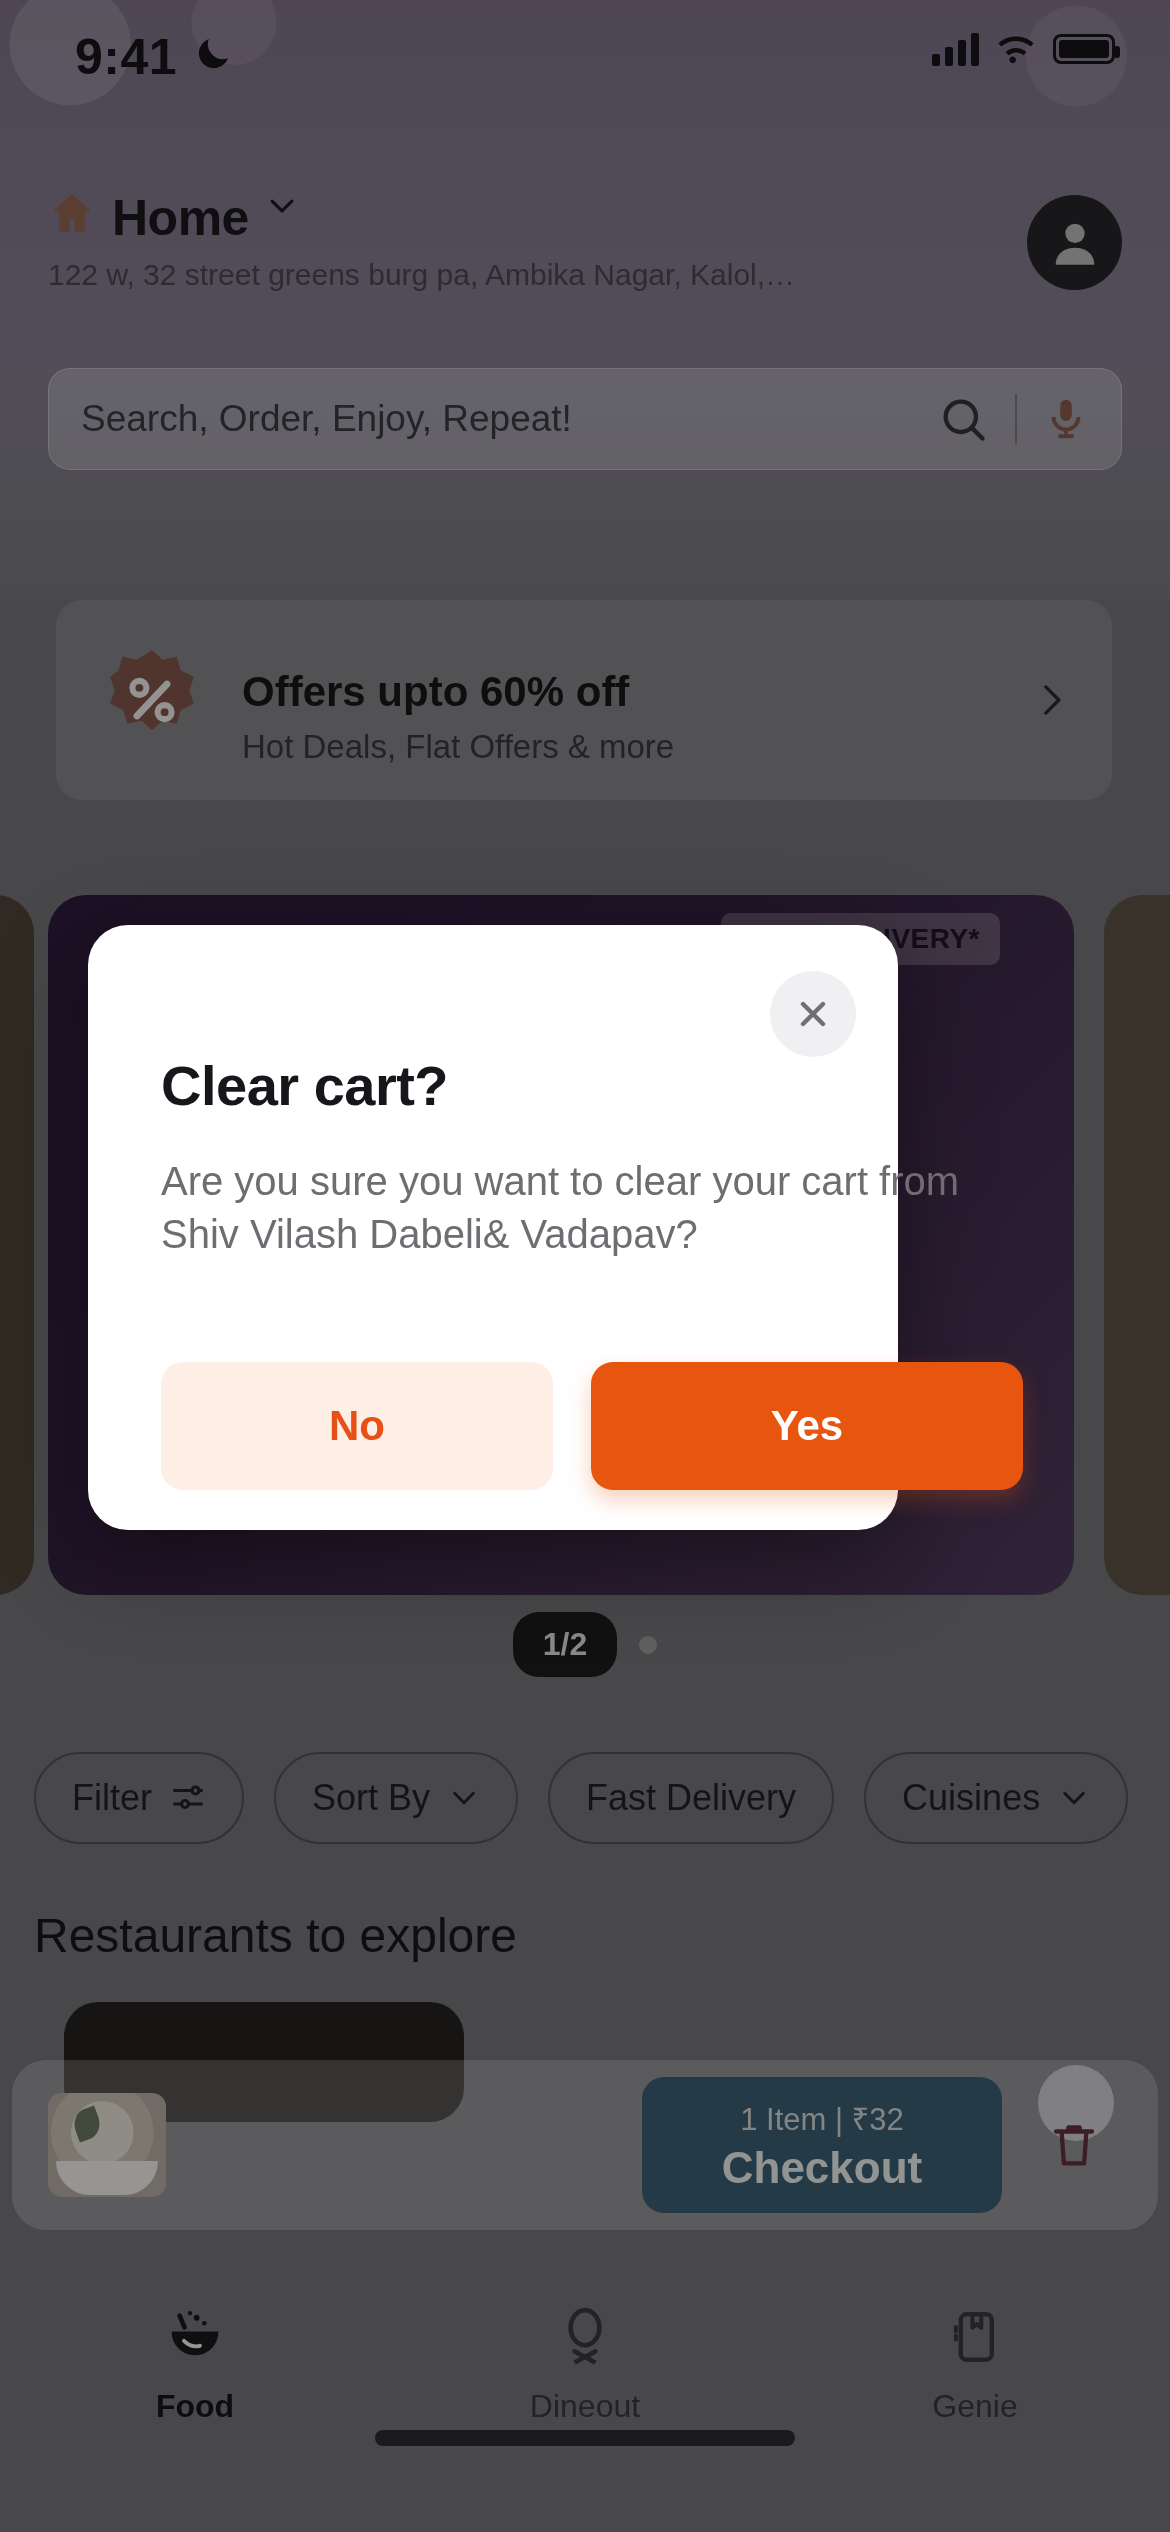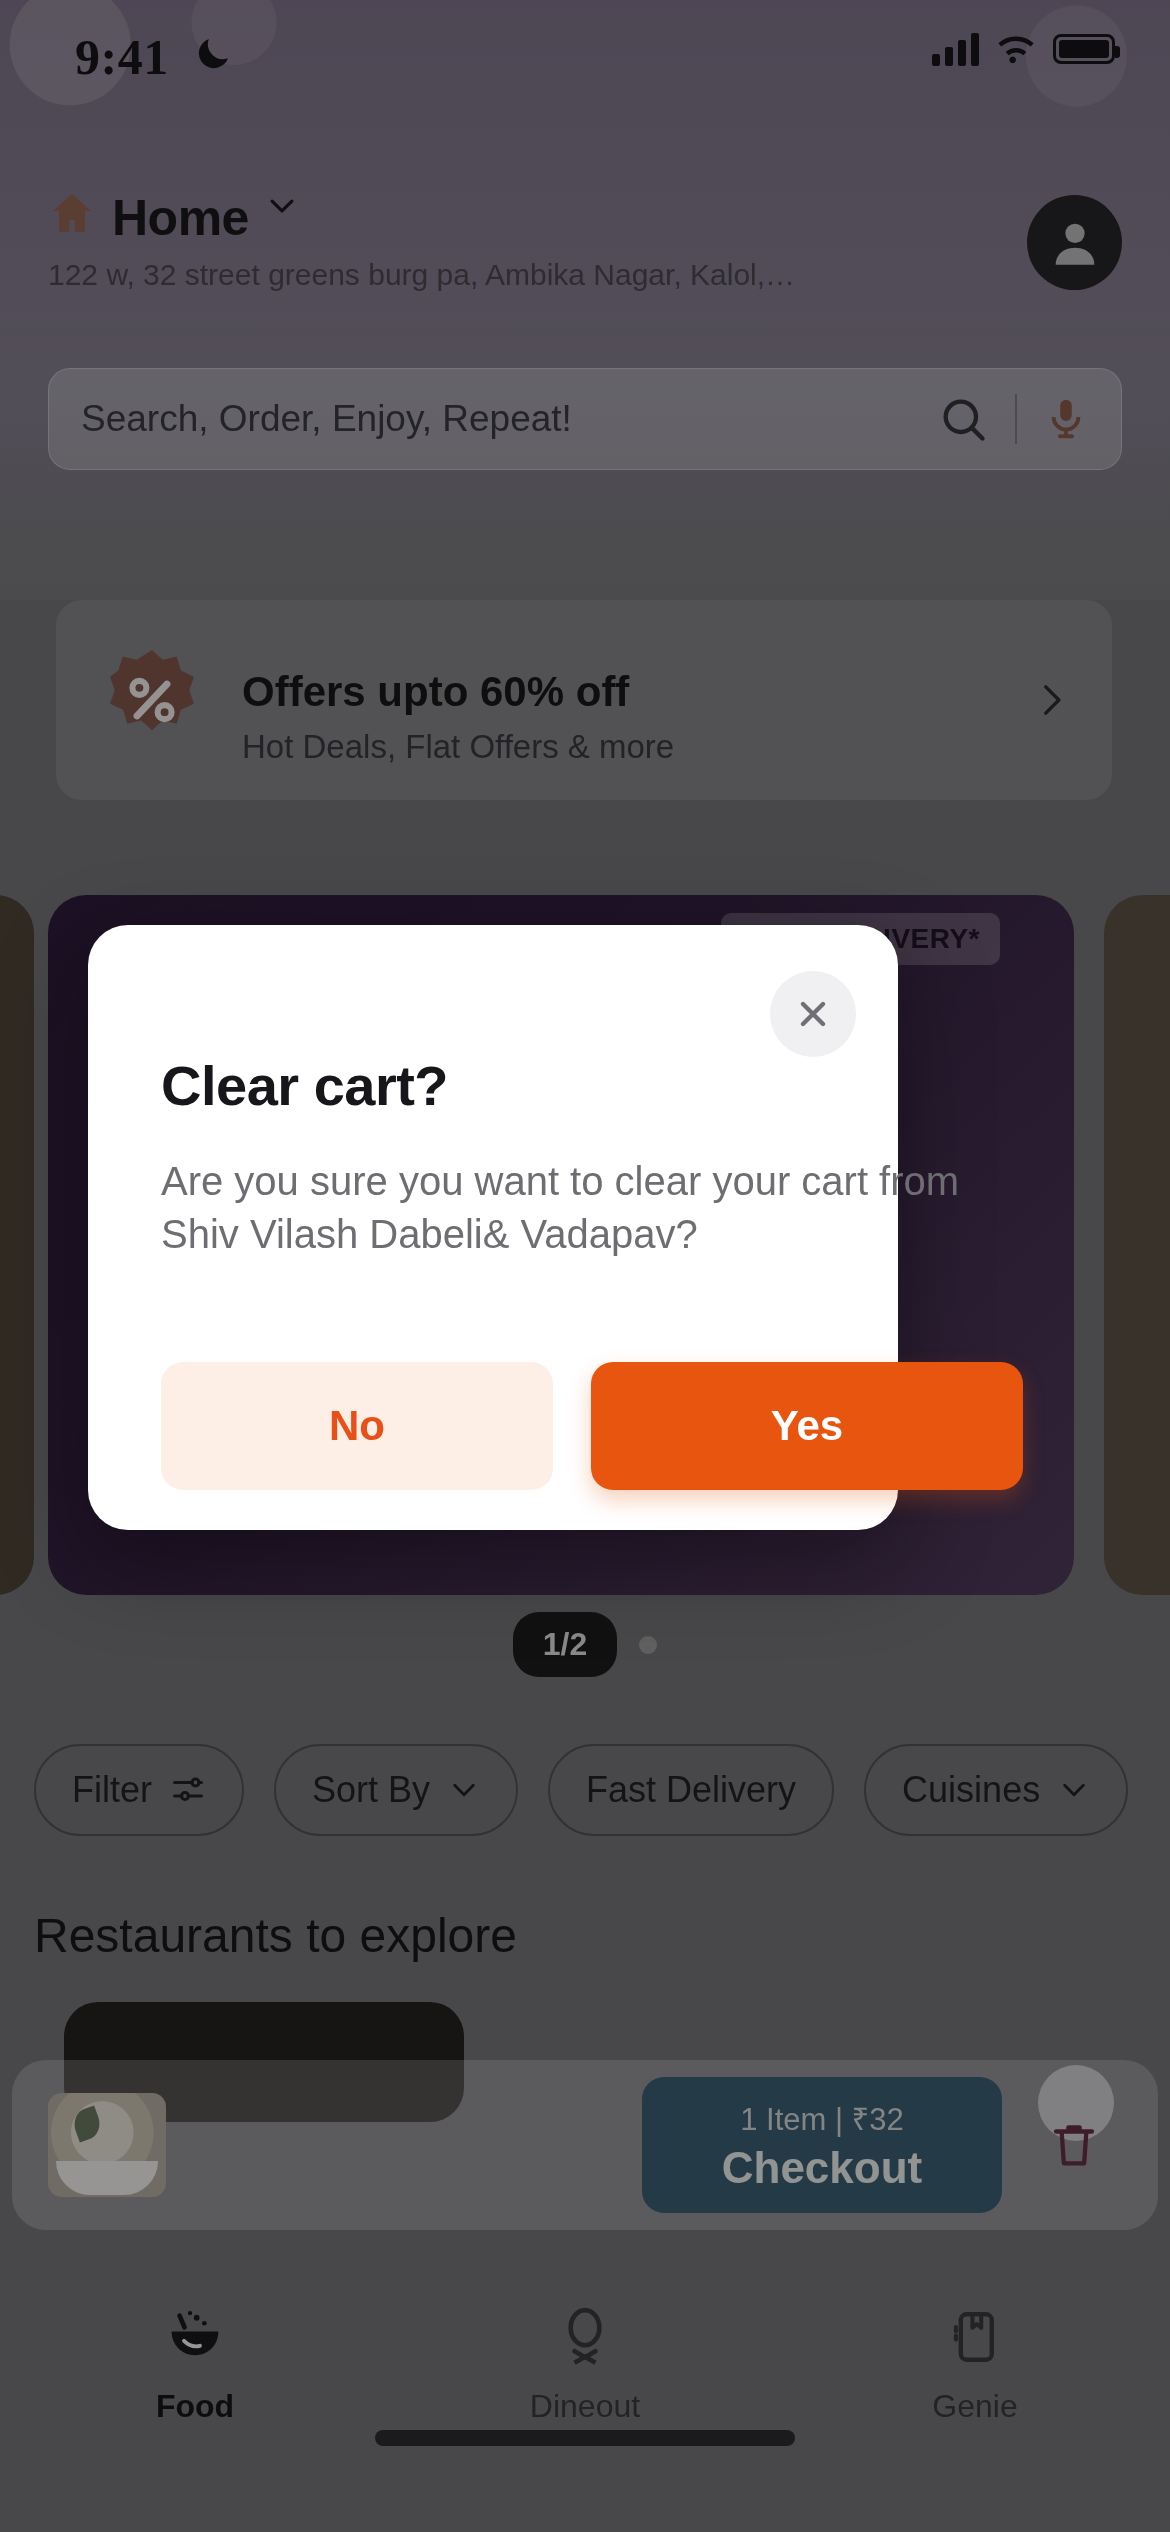--- a/index.html
+++ b/index.html
@@ -29,21 +29,21 @@
   .hero-fade{
     position:absolute; left:0; top:430px; width:1170px; height:230px;
     background:linear-gradient(180deg, rgba(126,118,144,0) 0%, #7b7a86 55%, #747480 100%);
   }
   .page-body-bg{
     position:absolute; left:0; top:600px; width:1170px; height:1932px;
     background:#747480;
   }
 
   
-  .statusbar{ position:absolute; left:0; top:0; width:1170px; height:120px;font-family:Liberation Serif, serif; }
+  .statusbar{ position:absolute; left:0; top:0; width:1170px; height:120px; }
   .sb-time{
     position:absolute; left:75px; top:28px;
     font-size:50px; font-weight:700; color:#15131a; letter-spacing:.5px;
   }
   .sb-moon{ position:absolute; left:193px; top:34px; width:40px; height:40px; }
   .sb-right{ position:absolute; right:55px; top:32px; display:flex; align-items:center; gap:16px; }
   .sig{ display:flex; align-items:flex-end; gap:5px; height:34px; }
   .sig i{ display:block; width:8px; background:#15131a; border-radius:2px; }
   .sig i:nth-child(1){height:12px}.sig i:nth-child(2){height:19px}
   .sig i:nth-child(3){height:26px}.sig i:nth-child(4){height:33px}
@@ -98,21 +98,21 @@
   .card-left-peek{ left:-34px; width:68px; height:700px; background:#5b4222; border-radius:0 38px 38px 0; }
   .card-right-peek{ left:1104px; width:120px; height:700px; background:#6b4f27; border-radius:38px 0 0 38px; }
 
   
   .pager{ position:absolute; left:0; top:1612px; width:1170px; display:flex; justify-content:center; align-items:center; gap:22px; }
   .pager-pill{ background:#1b1b20; color:#dcdce0; font-size:32px; font-weight:600;
     padding:14px 30px; border-radius:26px; }
   .pager-dot{ width:18px; height:18px; border-radius:50%; background:#9a9aa2; }
 
   
-  .chips{ position:absolute; left:0; top:1736px; width:1170px; height:108px; display:flex; align-items:center; gap:30px; padding-left:34px; }
+  .chips{ position:absolute; left:0; top:1736px; width:1170px; height:108px; display:flex; align-items:flex-end; gap:30px; padding-left:34px; }
   .chip{
     height:92px; border:2px solid rgba(40,35,50,.45); border-radius:46px;
     display:flex; align-items:center; gap:18px; padding:0 36px;
     font-size:36px; color:#221f28; white-space:nowrap; flex:none;
   }
 
   
   .sect-title{ position:absolute; left:34px; top:1908px; font-size:48px; font-weight:400; color:#17141c; }
 
   

